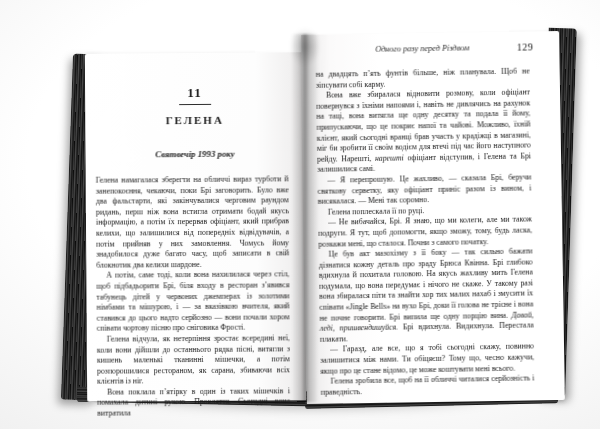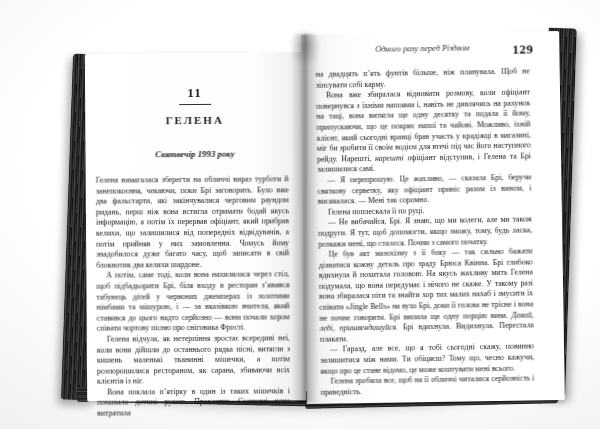--- a/index.html
+++ b/index.html
@@ -40,22 +40,22 @@
     filter:blur(2px);pointer-events:none;}
   
   .chapter-number{margin-top:32px;text-align:center;font-weight:bold;font-size:13px;letter-spacing:1px;}
   .chapter-rule{width:32px;height:0;border-top:1.4px solid #2c2c2c;margin:3px auto 9px auto;}
   .chapter-title{text-align:center;font-weight:bold;font-size:11px;letter-spacing:2px;}
   .chapter-subtitle{margin-top:23px;text-align:center;font-style:italic;font-weight:bold;font-size:8.8px;}
   .page-left .body-text{margin:16px 16px 0 10px;}
   
   .running-header{position:relative;margin:11px 30px 0 14px;text-align:center;
     font-style:italic;font-size:8.3px;color:#2d2d2d;height:12px;}
-  .page-number{position:absolute;right:-4px;top:-1px;font-style:normal;font-weight:bold;
-    font-size:13px;color:#141414;letter-spacing:0.5px;}
+  .page-number{position:absolute;right:-4px;top:-1px;font-style:normal;font-weight:normal;
+    font-size:10px;color:#141414;letter-spacing:0.5px;}
   .page-right .body-text{margin:12px 30px 0 14px;}
   
   .body-text{font-size:7.8px;line-height:10.6px;text-align:justify;color:#181818;}
   .body-text p{margin:0;hyphens:auto;-webkit-hyphens:auto;}
   .body-text p.indent{text-indent:10px;}
   .it{font-style:italic;}
 </style>
 </head>
 <body>
 

